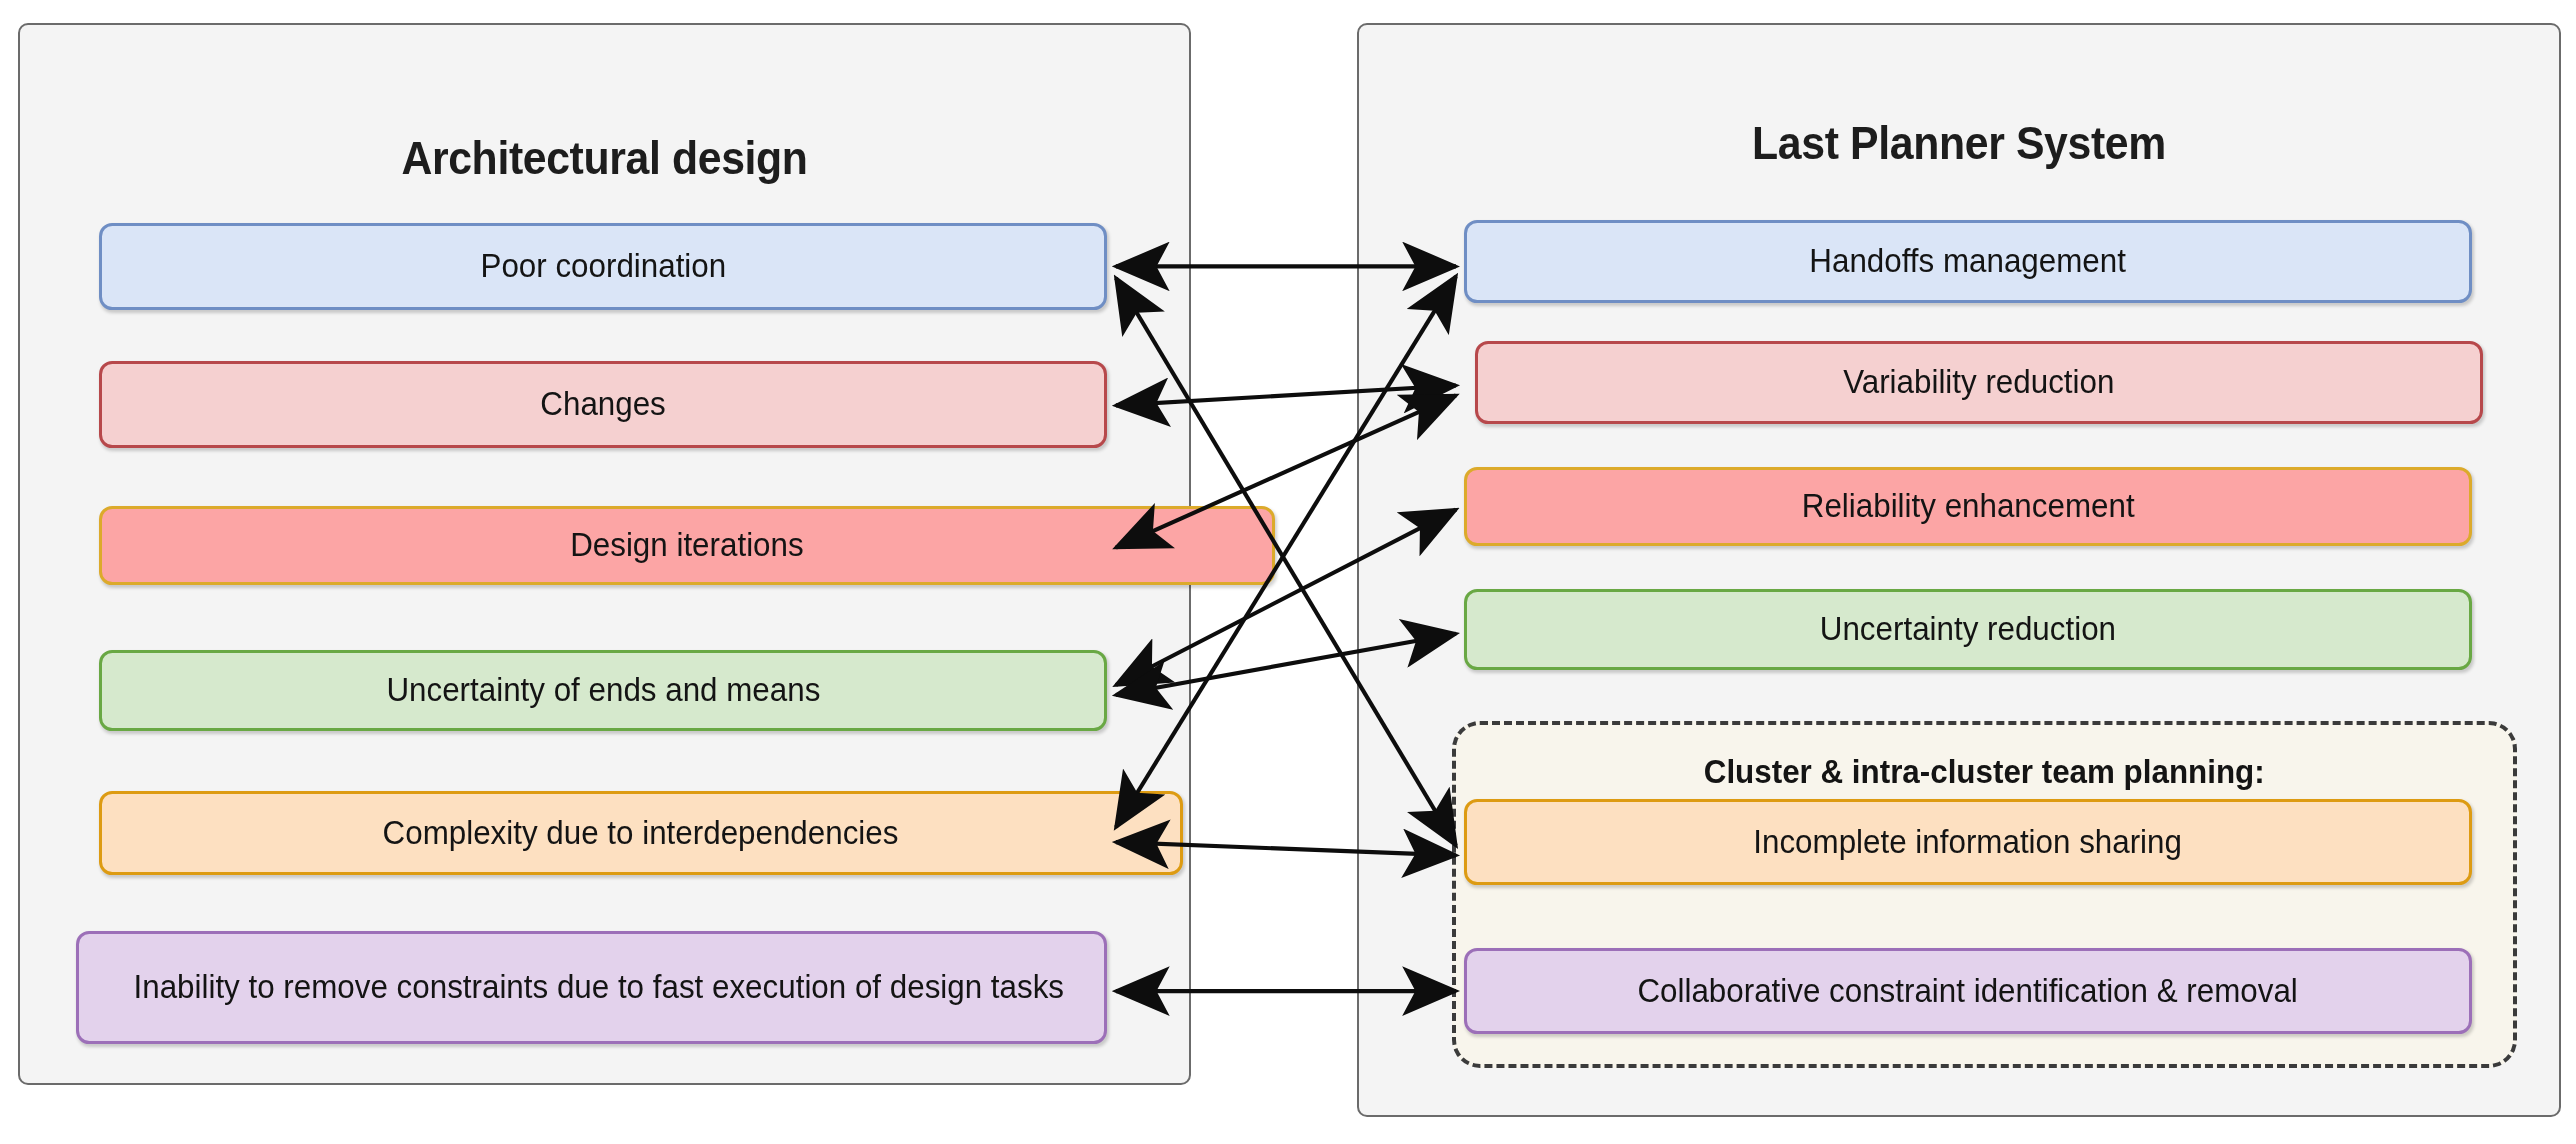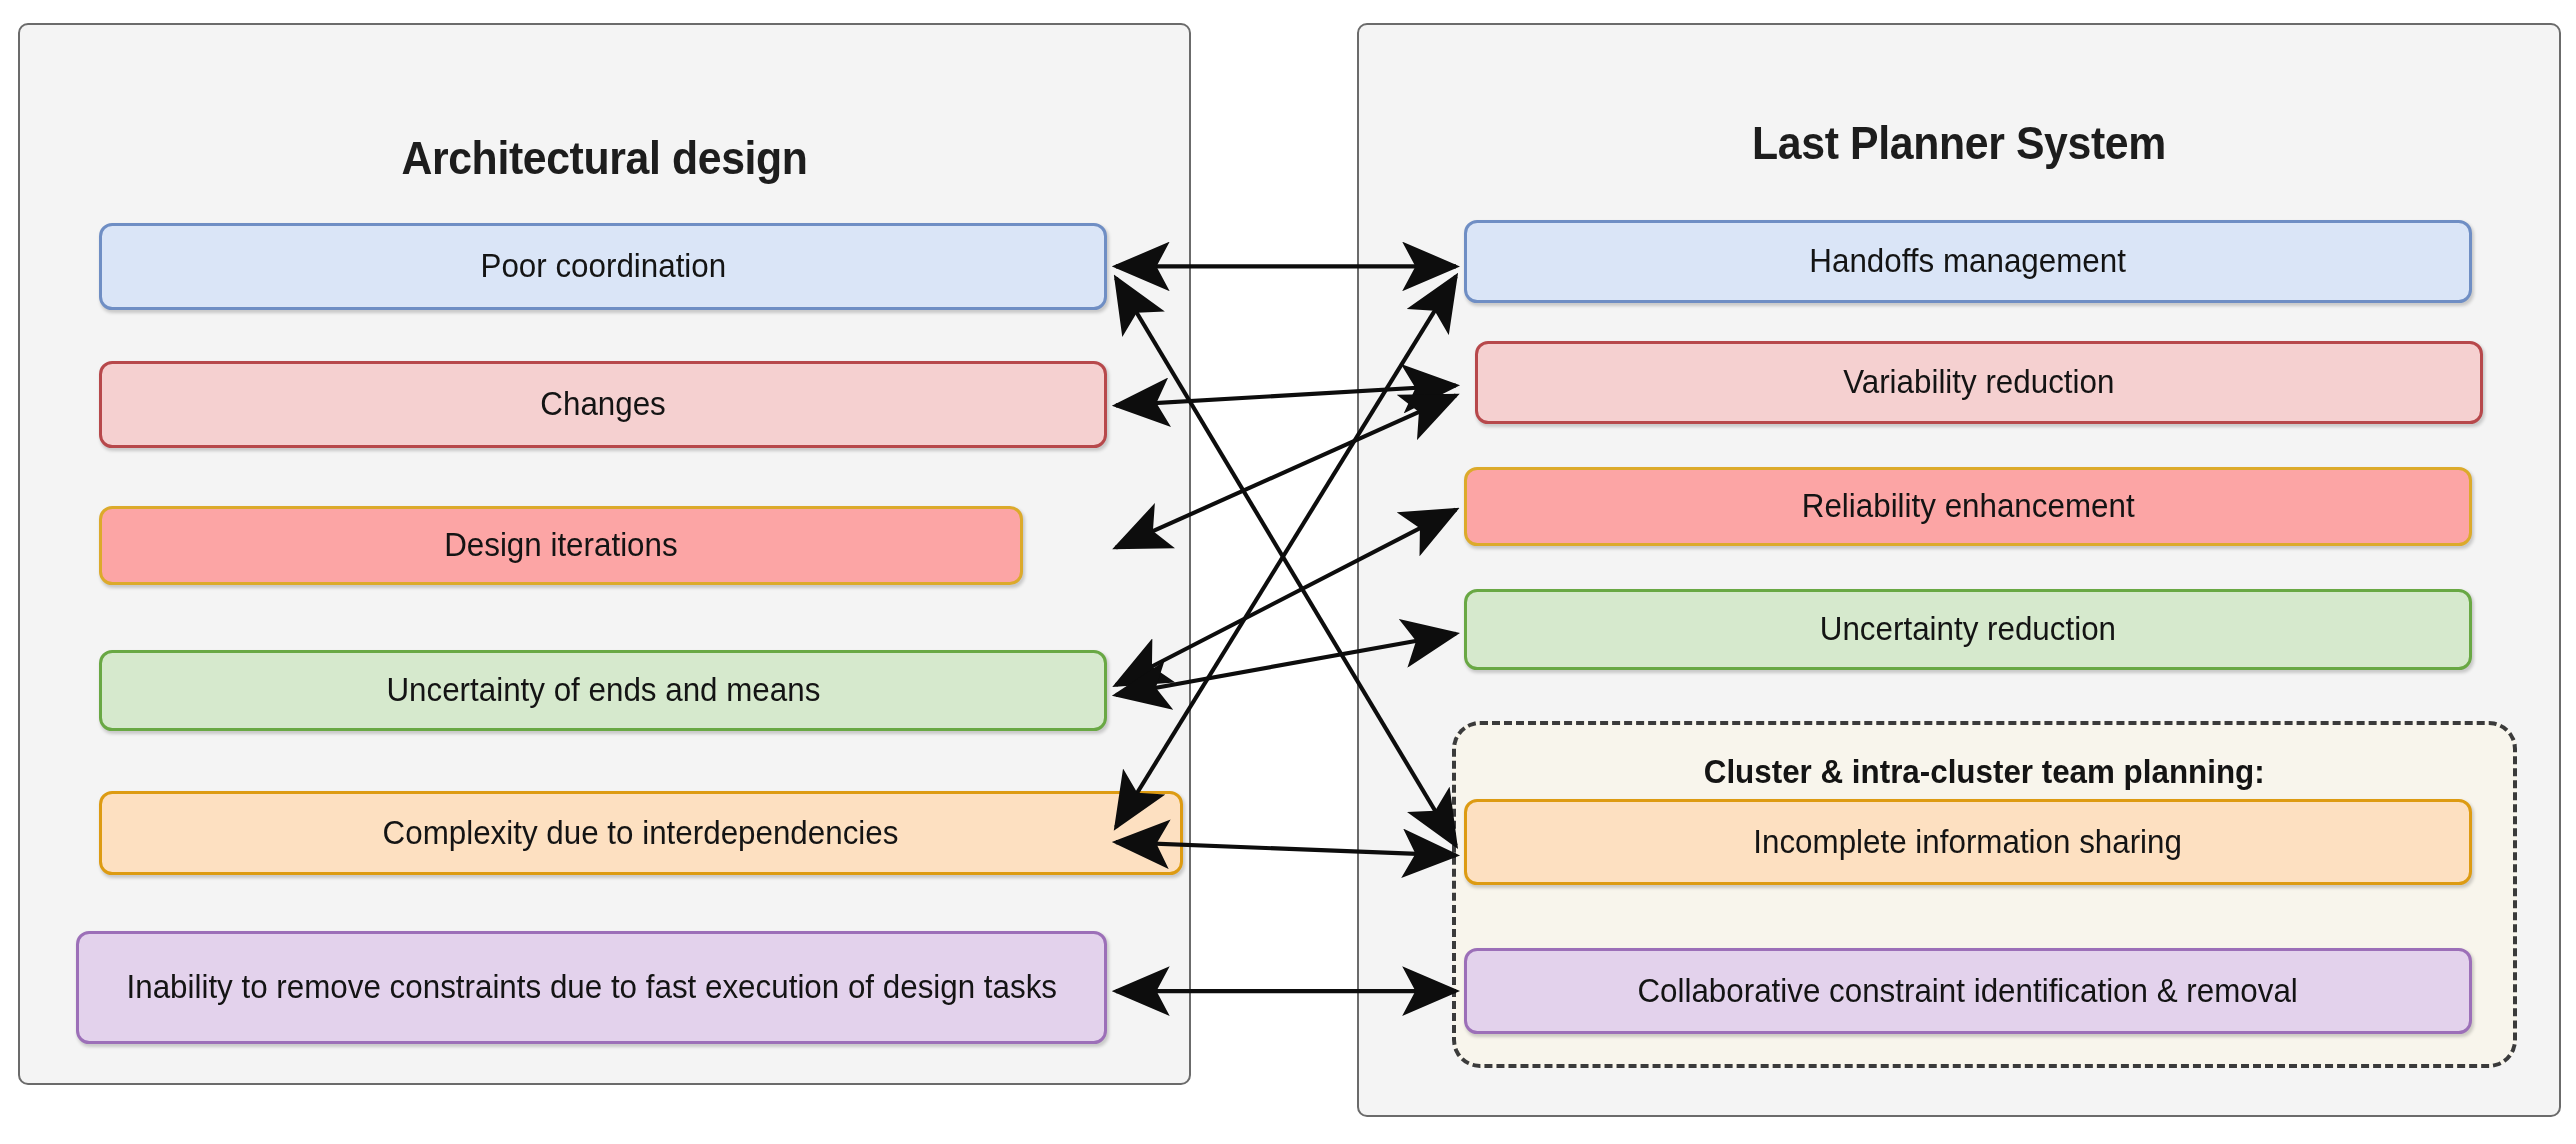--- a/index.html
+++ b/index.html
@@ -88,33 +88,33 @@
   </div>
 
   <div class="box c-blue" style="left:99px;top:223px;width:1008px;height:87px;">
     <span>Poor coordination</span>
     </div>
 
   <div class="box c-red" style="left:99px;top:361px;width:1008px;height:87px;">
     <span>Changes</span>
     </div>
 
-  <div class="box c-yellow" style="left:99px;top:506px;width:924px;height:79px;">
+  <div class="box c-yellow" style="left:99px;top:506px;width:1176px;height:79px;">
     <span>Design iterations</span>
     </div>
 
   <div class="box c-green" style="left:99px;top:650px;width:1008px;height:81px;">
     <span>Uncertainty of ends and means</span>
     </div>
 
   <div class="box c-orange" style="left:99px;top:791px;width:1084px;height:84px;">
     <span>Complexity due to interdependencies</span>
     </div>
 
-  <div class="box c-purple" style="left:76px;top:931px;width:1031px;height:113px;">
+  <div class="box c-purple" style="left:76px;top:931px;width:1031px;height:113px;justify-content:flex-end;">
     <span>Inability to remove constraints due to fast execution of design tasks</span>
     </div>
 
   <div class="panel" id="panel-right">
     <div class="panel-title" id="title-right">Last Planner System</div>
   </div>
 
   <div class="box c-blue" style="left:1464px;top:220px;width:1008px;height:83px;">
     <span>Handoffs management</span>
     </div>

